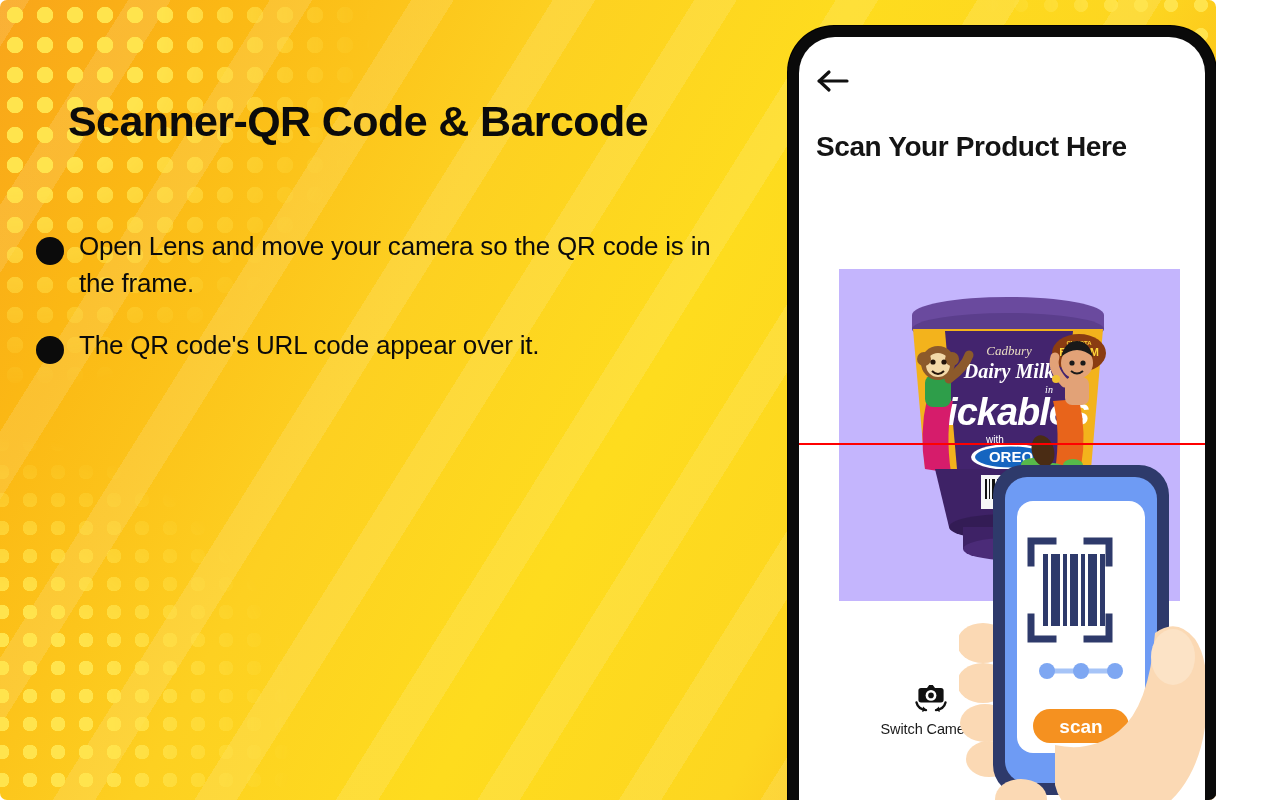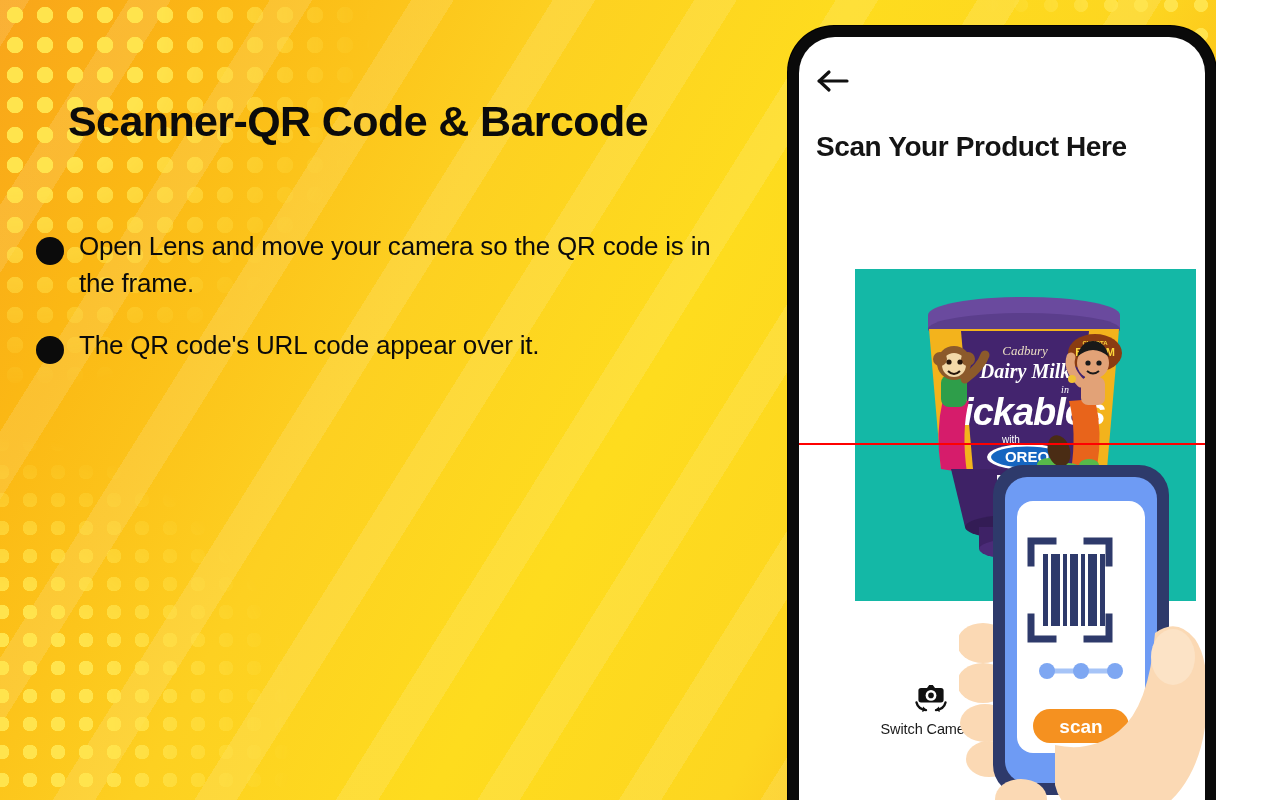--- a/index.html
+++ b/index.html
@@ -7,20 +7,21 @@
     width: 1280px; height: 800px;
     overflow: hidden;
     font-family: "Liberation Sans", sans-serif;
   }
 
   #stage {
     position: relative;
     width: 1216px; height: 800px;
     overflow: hidden;
     background: linear-gradient(118deg, #F9A51A 0%, #FBB814 14%, #FDD021 34%, #FEDC1E 52%, #FDD620 70%, #FBB517 86%, #F79C19 100%);
+    border-radius: 7px;
   }
 
   
   .stripes {
     position: absolute; inset: -200px;
     background: repeating-linear-gradient(
       -58deg,
       rgba(255,255,255,0.00) 0px,
       rgba(255,255,255,0.00) 26px,
       rgba(255,255,255,0.12) 26px,
@@ -134,23 +135,23 @@
     font-size: 28px;
     font-weight: bold;
     color: #141414;
     letter-spacing: -0.4px;
     white-space: nowrap;
   }
 
   
   .preview {
     position: absolute;
-    left: 56px; top: 232px;
+    left: 40px; top: 232px;
     width: 341px; height: 332px;
-    background: #14b8a6;
+    background: #c4b5fd;
     overflow: hidden;
   }
 
   
   .tub { position: absolute; left: 44px; top: 10px; width: 250px; height: 320px; }
 
   .scanline {
     position: absolute;
     left: 0; top: 406px;
     width: 406px; height: 2px;

